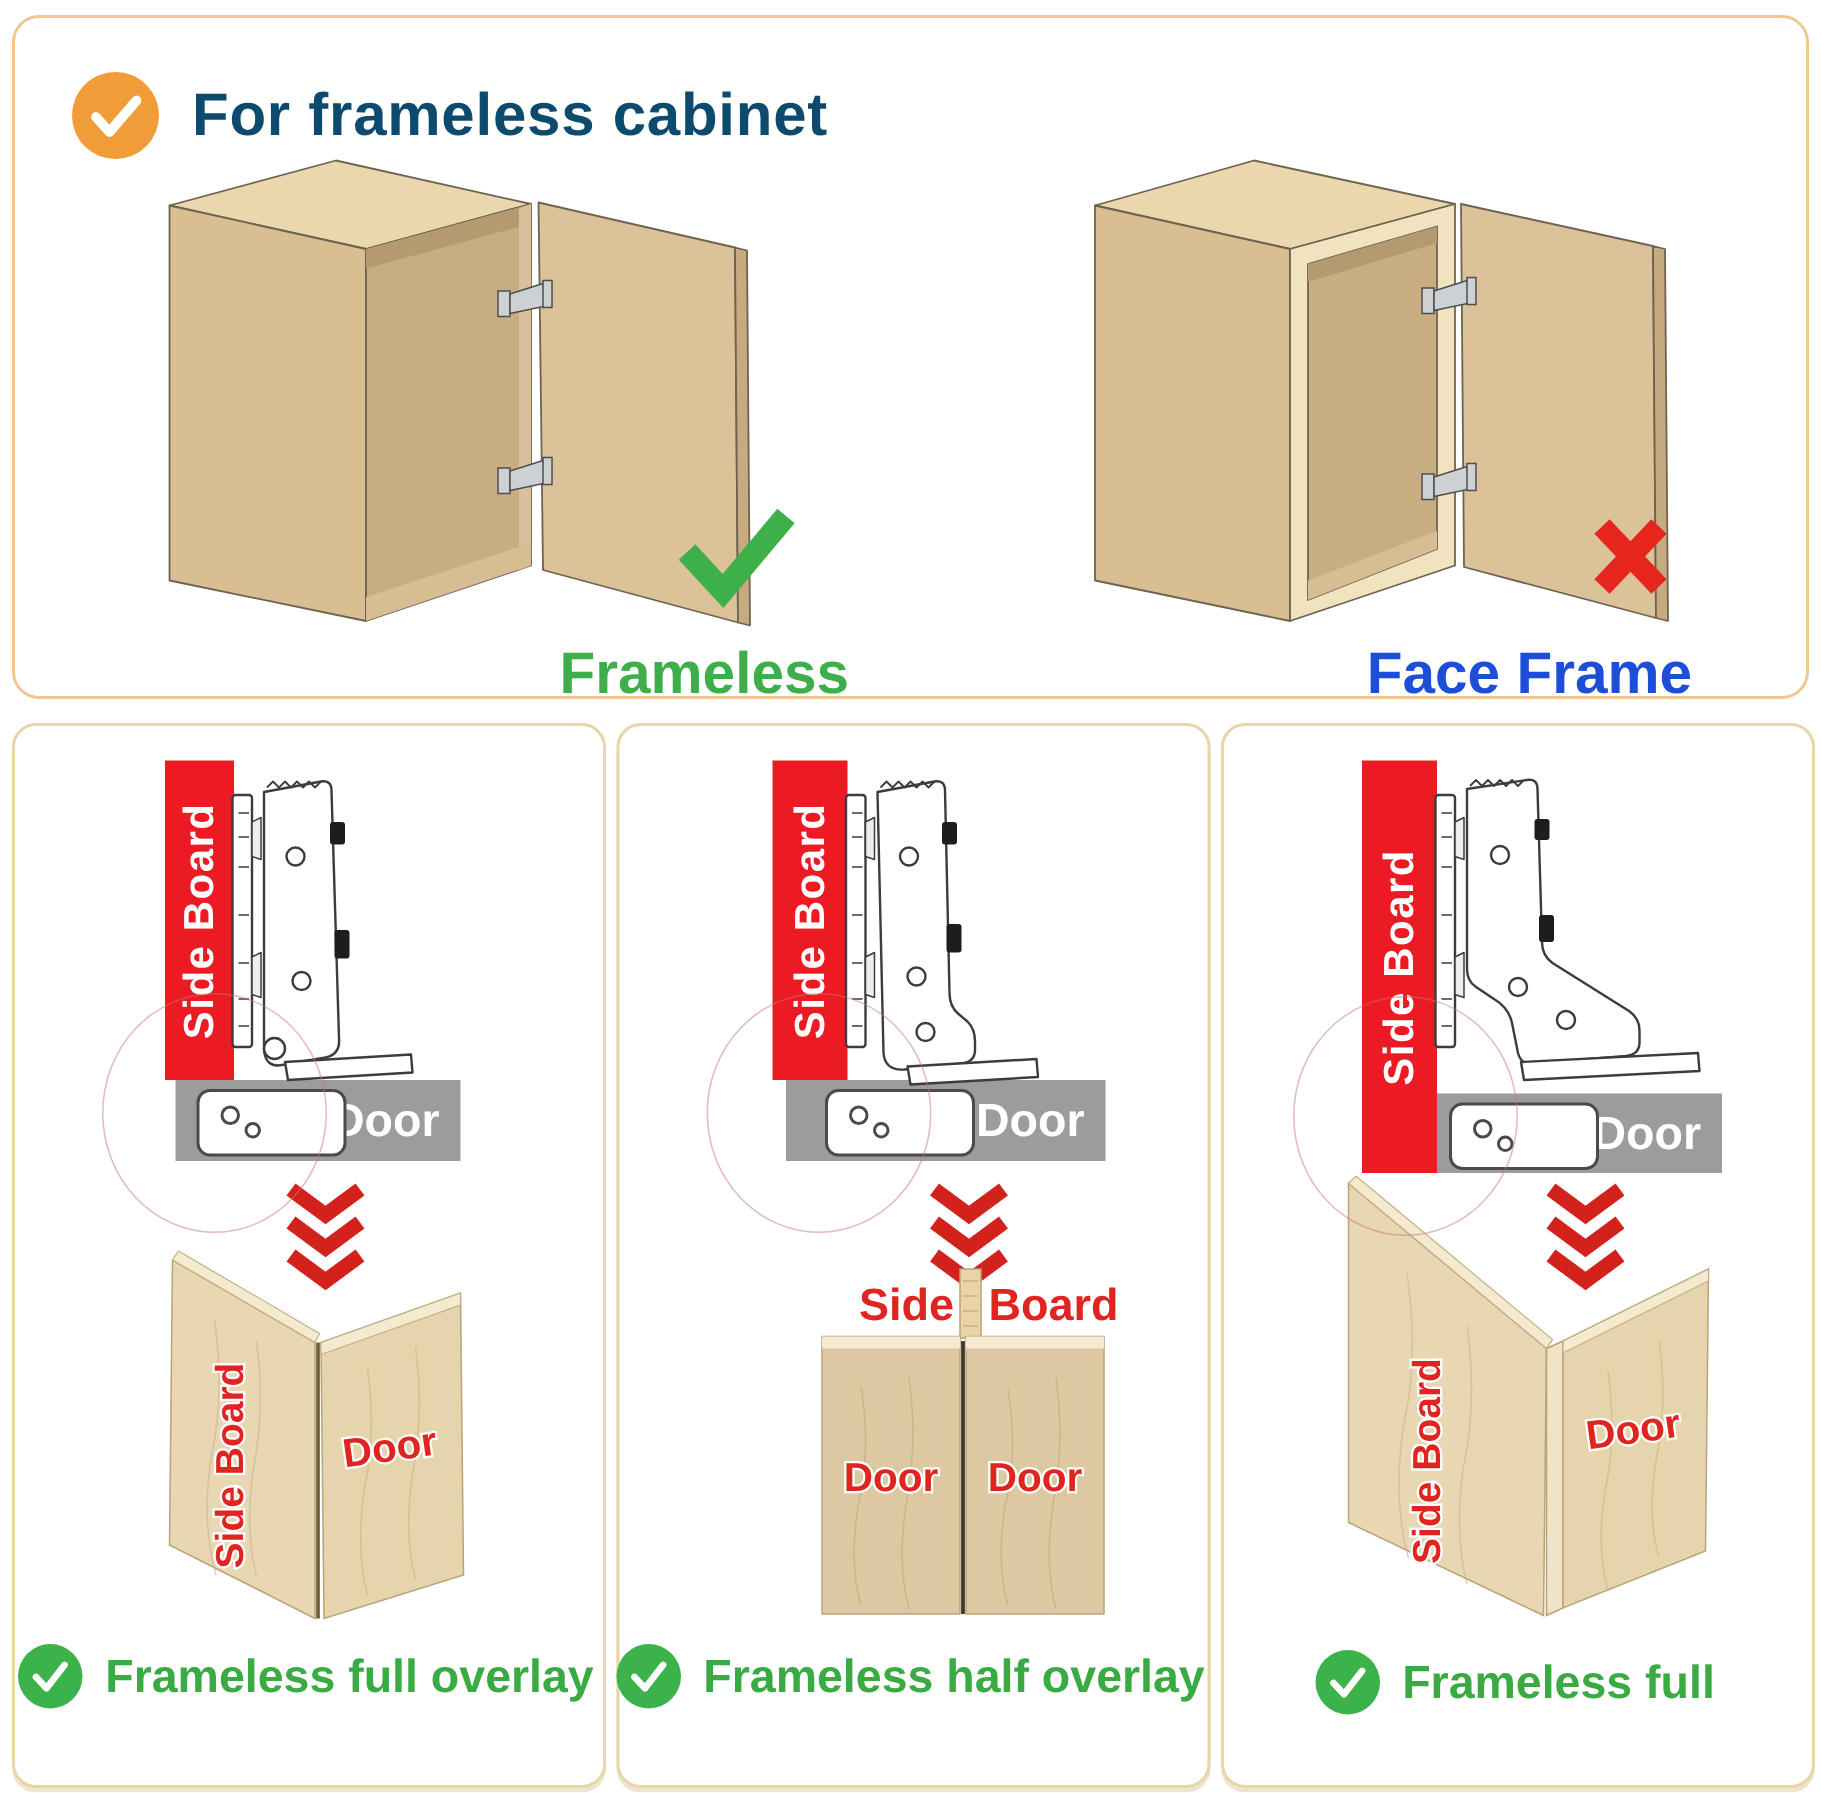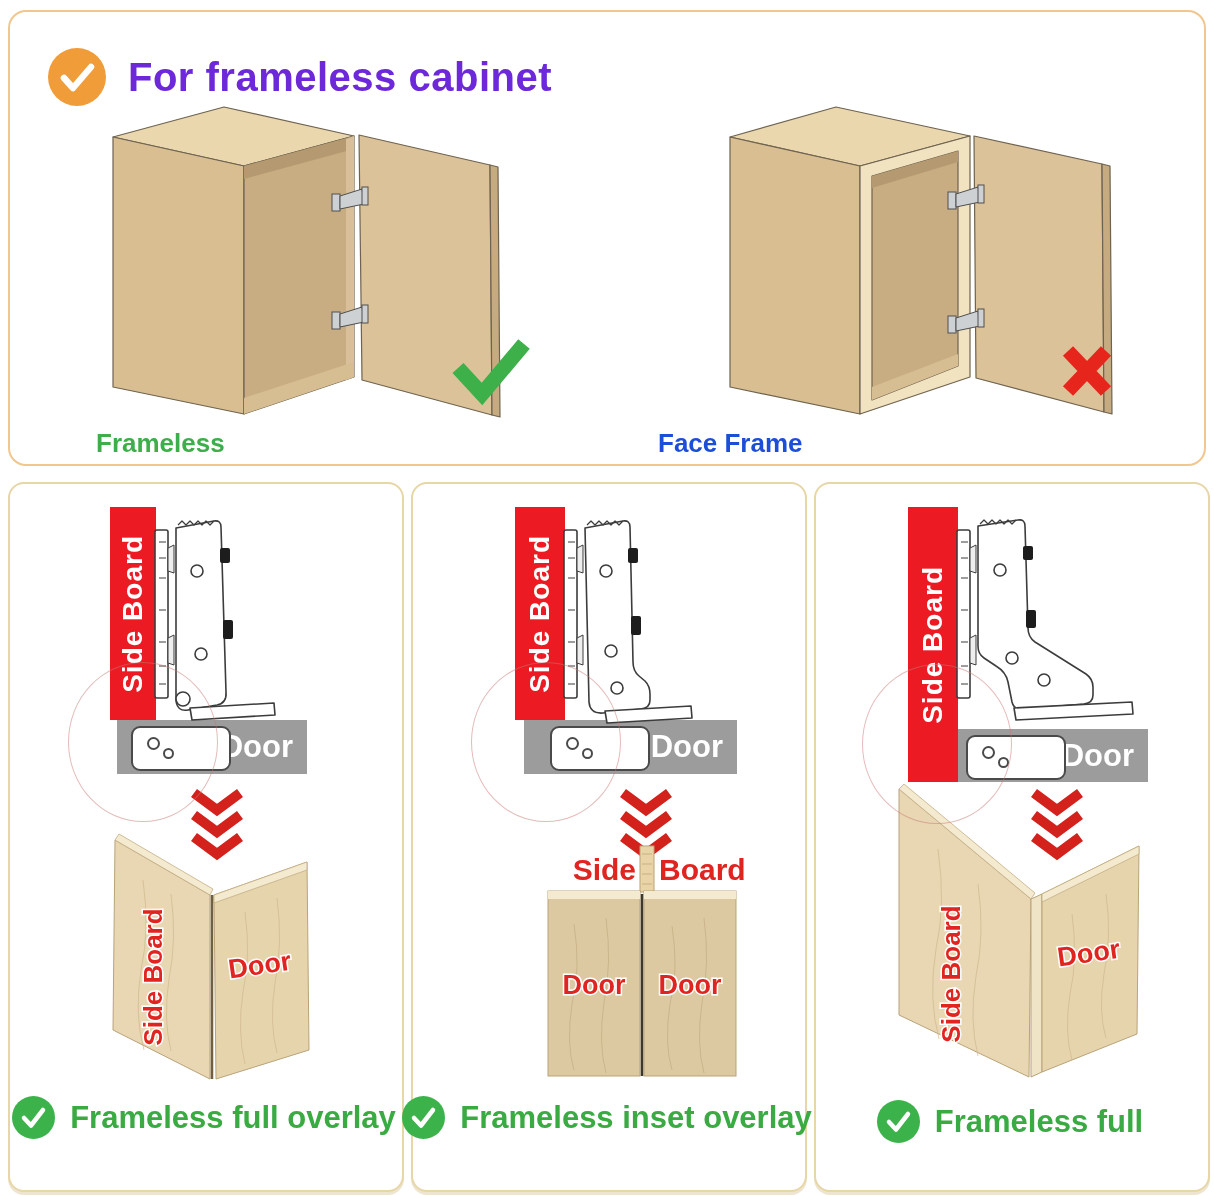--- a/index.html
+++ b/index.html
@@ -5,26 +5,26 @@
   html,body{margin:0;padding:0;background:#fff;}
   .page{position:relative;width:1214px;height:1195px;background:#fff;
         font-family:"Liberation Sans",sans-serif;overflow:hidden;}
 
   
   .top-box{position:absolute;left:8px;top:10px;width:1194px;height:452px;
            border:2px solid #f2c68f;border-radius:18px;background:#fff;}
   .header{position:absolute;left:38px;top:16px;display:flex;align-items:center;gap:22px;}
   .badge-orange{width:58px;height:58px;border-radius:50%;background:#f09c38;
                 display:flex;align-items:center;justify-content:center;flex:0 0 auto;}
-  .page-title{font-size:40px;font-weight:700;color:#6d28d9;letter-spacing:.5px;}
+  .page-title{font-size:40px;font-weight:700;color:#0c4a6e;letter-spacing:.5px;}
 
   .cab-fig{position:absolute;margin:0;width:470px;}
   .cab-fig.left{left:86px;top:92px;}
   .cab-fig.right{left:648px;top:92px;}
-  .cab-caption{display:block;text-align:left;font-size:26px;font-weight:700;margin-top:2px;}
+  .cab-caption{display:block;text-align:right;font-size:39px;font-weight:700;margin-top:2px;}
   .cab-caption.ok{color:#3dae49;}
   .cab-caption.bad{color:#1d4ed8;}
 
   
   .panel{position:absolute;top:482px;width:392px;height:706px;background:#fff;
          border:2px solid #e7d6a6;border-radius:16px;box-shadow:0 3px 0 rgba(216,198,152,.45);}
   .p1{left:8px;} .p2{left:411px;} .p3{left:814px;}
 
   .sb-bar{position:absolute;background:#ec1b23;z-index:2;
           display:flex;align-items:center;justify-content:center;}
@@ -222,21 +222,21 @@
       <text x="121" y="36" font-size="30" text-anchor="start">Board</text>
       <text x="56" y="150" font-size="27" text-anchor="middle">Door</text>
       <text x="152" y="150" font-size="27" text-anchor="middle">Door</text>
     </svg>
     <div class="caption" style="top:612px;">
       <span class="gcheck">
         <svg width="43" height="43" viewBox="0 0 43 43">
             <path d="M12 22 L19 29.5 L31 14" fill="none" stroke="#fff" stroke-width="4.5" stroke-linecap="round" stroke-linejoin="round"></path>
           </svg>
       </span>
-      <span class="cap-text">Frameless inset overlay</span>
+      <span class="cap-text">Frameless half overlay</span>
     </div>
   </div>
 
   <div class="panel p3">
     <div class="door-bar" style="left:142px;top:245px;width:190px;height:53px;">
       <div class="cup" style="left:8px;">
           <i class="c1"></i>
           <i class="c2"></i>
         </div>
       <span class="door-label">Door</span>

